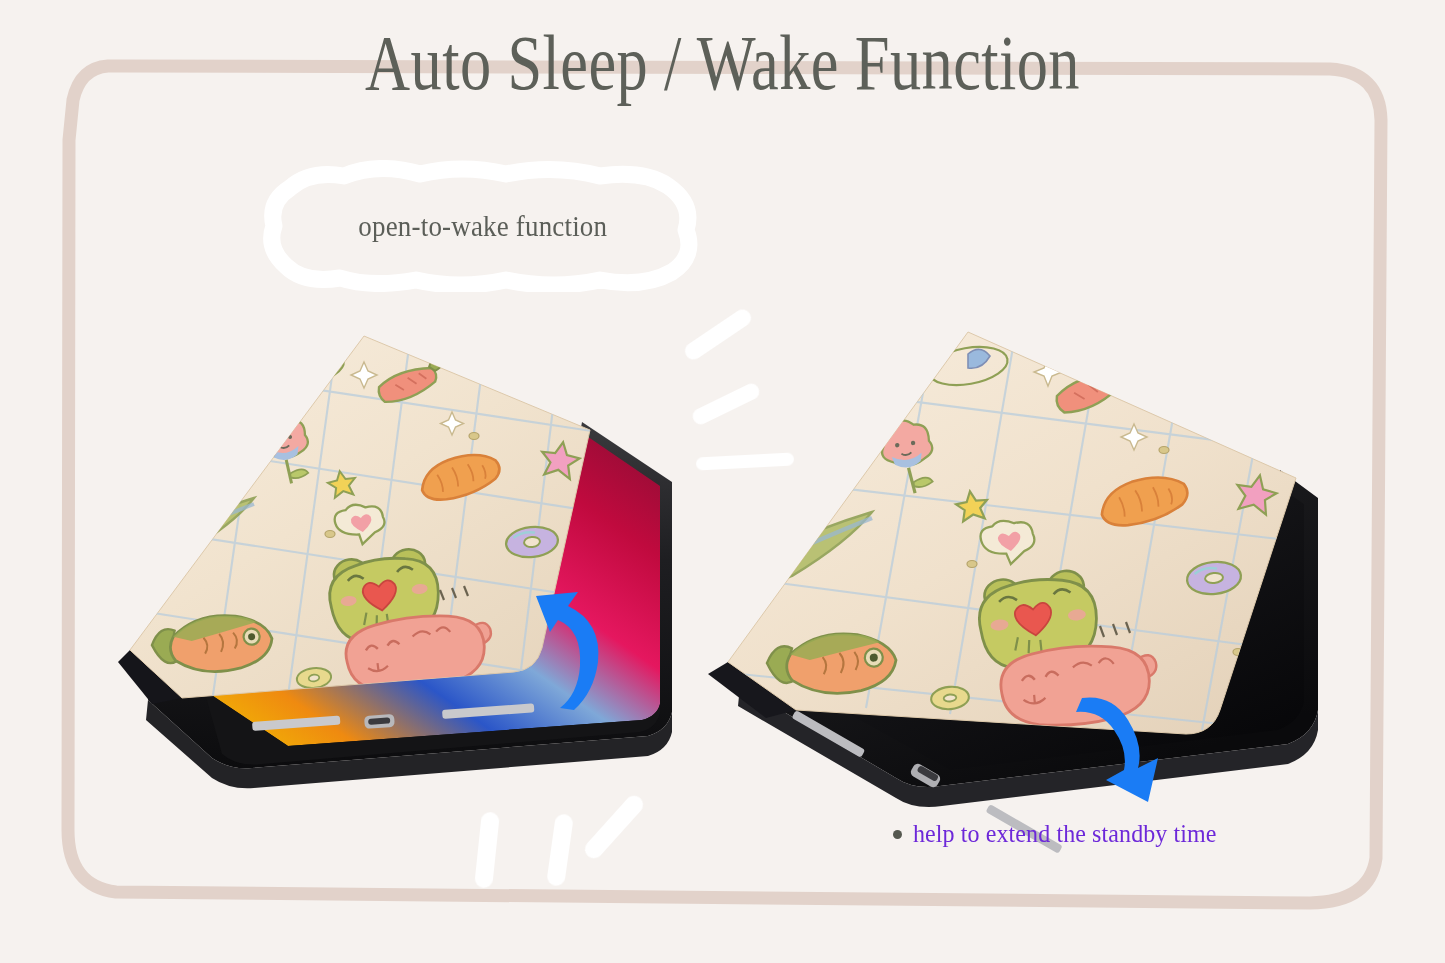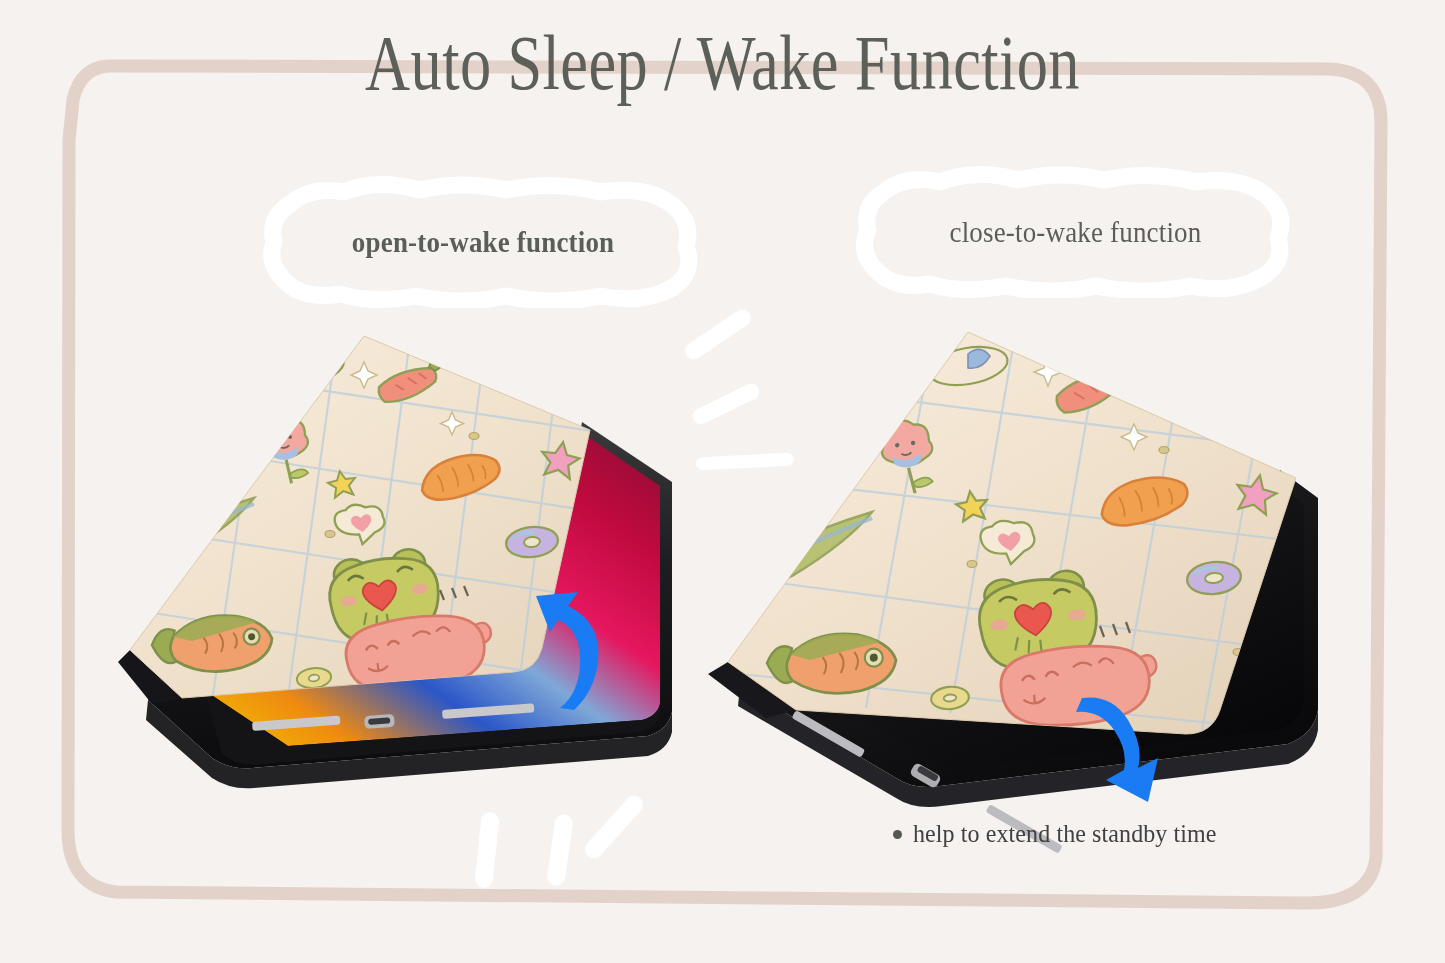--- a/index.html
+++ b/index.html
@@ -41,21 +41,21 @@
   .bubble .bubble-svg { position: absolute; inset: 0; }
   .bubble .bubble-label {
     position: relative;
     font-family: "Liberation Serif", serif;
     color: #5b5e58;
     font-size: 29px;
     letter-spacing: 0.2px;
     white-space: nowrap;
     transform: scaleX(0.93);
   }
-  #bubble-left  { left: 248px; top: 176px; width: 470px; height: 132px; font-weight: bold; }
+  #bubble-left  { left: 248px; top: 160px; width: 470px; height: 132px; }
   #bubble-right { left: 840px; top: 166px; width: 470px; height: 132px; }
 
   
   .strokes { position: absolute; pointer-events: none; }
   .stroke {
     position: absolute;
     background: #ffffff;
     border-radius: 40px;
     filter: blur(0.4px);
   }
@@ -71,21 +71,21 @@
   #bullets {
     position: absolute;
     left: 893px; top: 820px;
     width: 420px;
   }
   #bullets .bullet-row {
     display: flex; align-items: center;
     margin-bottom: 16px;
     font-family: "Liberation Serif", serif;
     font-size: 25px;
-    color: #404040;
+    color: #6d28d9;
     letter-spacing: 0.1px;
   }
   #bullets .bullet-dot {
     width: 9px; height: 9px;
     background: #55584f;
     border-radius: 50%;
     margin-right: 11px;
     flex: 0 0 auto;
   }
   #bullets .bullet-text { transform: scaleX(0.96); transform-origin: left center; }
@@ -105,29 +105,20 @@
   <div class="bubble" id="bubble-left">
     <svg class="bubble-svg" viewBox="0 0 470 132" preserveAspectRatio="none">
       <path d="M 42 28 Q 62 10 96 16 Q 130 2 172 14 Q 214 4 258 14 Q 306 4 352 16
                Q 396 10 420 26 Q 446 44 438 70 Q 448 96 424 112 Q 396 128 352 120
                Q 306 130 258 120 Q 212 130 168 120 Q 124 128 92 118 Q 56 124 38 106
                Q 18 88 26 66 Q 20 42 42 28 Z" fill="none" stroke="#ffffff" stroke-width="17" stroke-linejoin="round" stroke-linecap="round"></path>
     </svg>
     <span class="bubble-label">open-to-wake function</span>
   </div>
 
-  <div class="bubble" id="bubble-right">
-    <svg class="bubble-svg" viewBox="0 0 470 132" preserveAspectRatio="none">
-      <path d="M 44 26 Q 66 8 100 16 Q 136 2 178 14 Q 220 4 264 14 Q 310 4 356 16
-               Q 400 10 424 28 Q 448 46 438 72 Q 446 98 420 112 Q 392 128 350 120
-               Q 304 130 256 120 Q 210 130 166 120 Q 120 128 90 118 Q 54 124 36 104
-               Q 18 86 28 64 Q 22 40 44 26 Z" fill="none" stroke="#ffffff" stroke-width="17" stroke-linejoin="round" stroke-linecap="round"></path>
-    </svg>
-    <span class="bubble-label">close-to-wake function</span>
-  </div>
 
   <div class="strokes" style="left:668px; top:322px; width:160px; height:180px;">
     <div class="stroke" style="left:12px; top:4px;  width:76px; height:17px; transform:rotate(-34deg);"></div>
     <div class="stroke" style="left:22px; top:74px; width:72px; height:16px; transform:rotate(-26deg);"></div>
     <div class="stroke" style="left:28px; top:133px;width:98px; height:13px; transform:rotate(-3deg);"></div>
   </div>
 
   <div class="strokes" style="left:438px; top:786px; width:230px; height:110px;">
     <div class="stroke" style="left:40px; top:26px; width:18px; height:76px; transform:rotate(6deg);"></div>
     <div class="stroke" style="left:113px;top:28px; width:18px; height:72px; transform:rotate(8deg);"></div>

